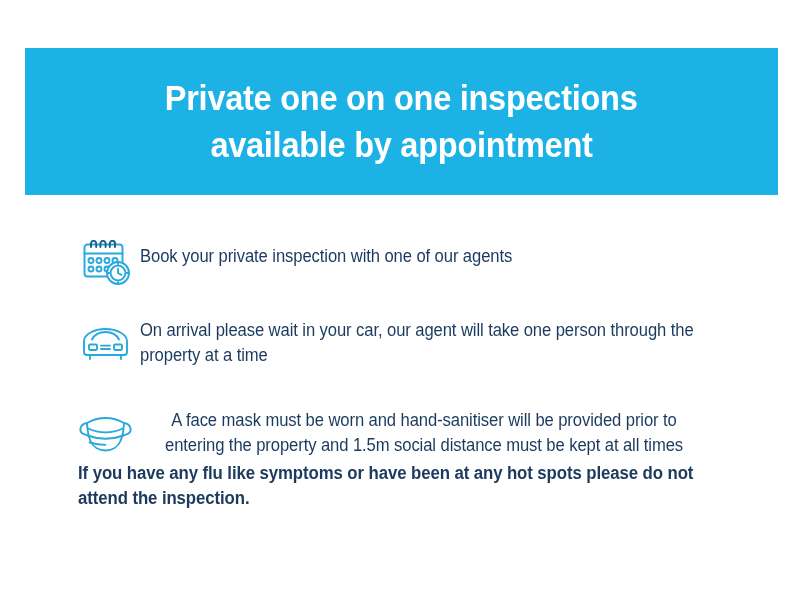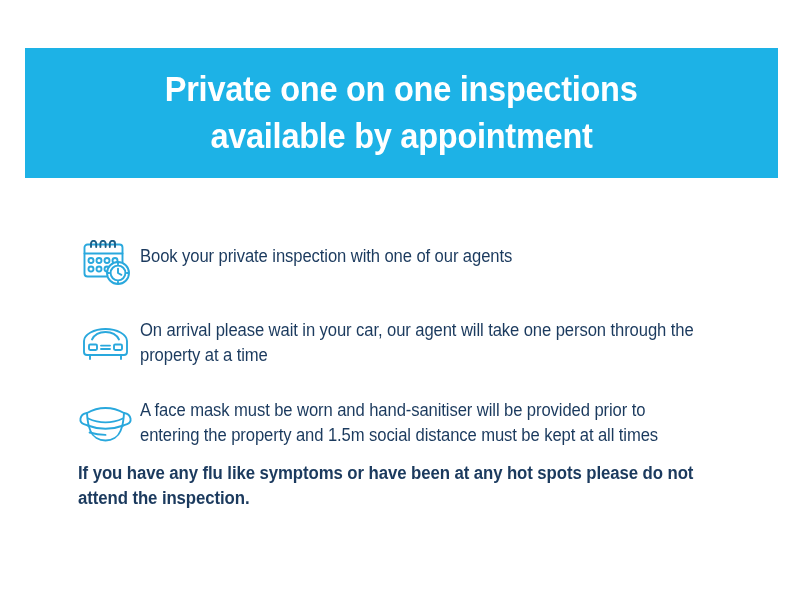--- a/index.html
+++ b/index.html
@@ -20,21 +20,21 @@
     background: #ffffff;
     box-sizing: border-box;
   }
 
   
   .banner {
     position: absolute;
     left: 25px;
     top: 48px;
     width: 753px;
-    height: 130px;
+    height: 147px;
     background: #1db2e6;
     display: flex;
     flex-direction: column;
     align-items: center;
     justify-content: center;
     box-sizing: border-box;
   }
   .banner-line {
     color: #ffffff;
     font-family: "Liberation Sans Narrow", "Liberation Sans", sans-serif;
@@ -52,21 +52,21 @@
     position: absolute;
     left: 78px;
     top: 238px;
     width: 660px;
   }
   .row {
     display: flex;
     align-items: flex-start;
     margin-bottom: 22px;
   }
-  .row:last-child { margin-bottom: 12px; }
+  .row:last-child { margin-bottom: 12px; text-align: center; }
   .icon-cell {
     width: 62px;
     min-width: 62px;
     display: flex;
     align-items: flex-start;
     justify-content: flex-start;
     padding-top: 2px;
   }
   .row-text {
     color: #1b3a5e;
@@ -78,21 +78,21 @@
     transform-origin: left center;
     padding-top: 6px;
   }
   .row-2 .icon-cell { padding-top: 6px; }
   .row-3 .icon-cell { padding-top: 6px; }
   .row-2 .row-text,
   .row-3 .row-text { padding-top: 0px; }
 
   
   .row-1 { margin-bottom: 26px; }
-  .row-2 { margin-bottom: 30px; }
+  .row-2 { margin-bottom: 40px; }
 
   
   .footer {
     position: absolute;
     left: 78px;
     top: 461px;
     width: 668px;
     color: #1b3a5e;
     font-family: "Liberation Sans Narrow", "Liberation Sans", sans-serif;
     font-size: 17.5px;

